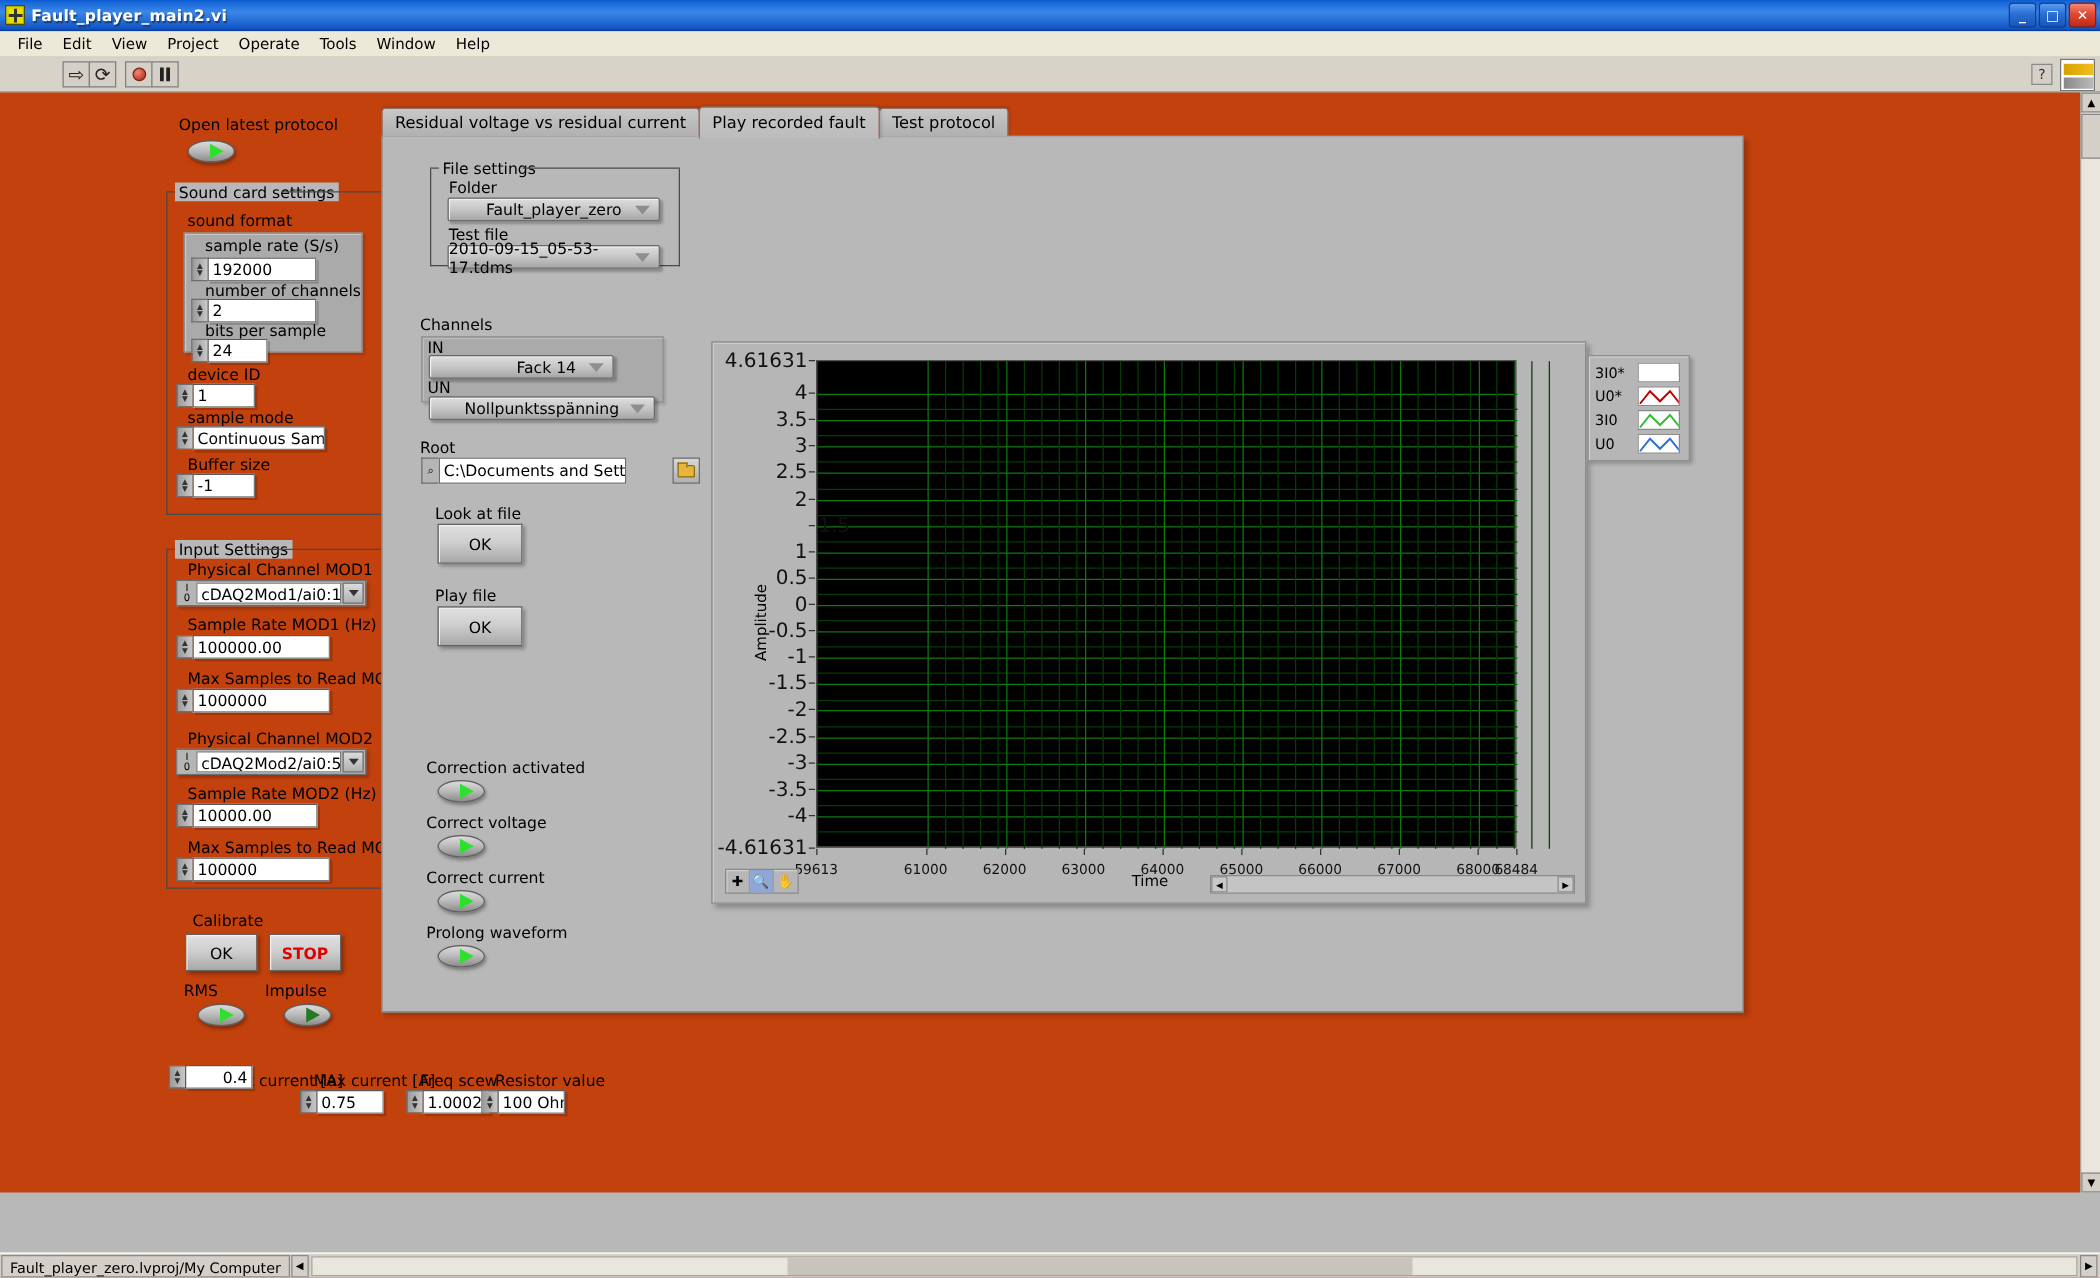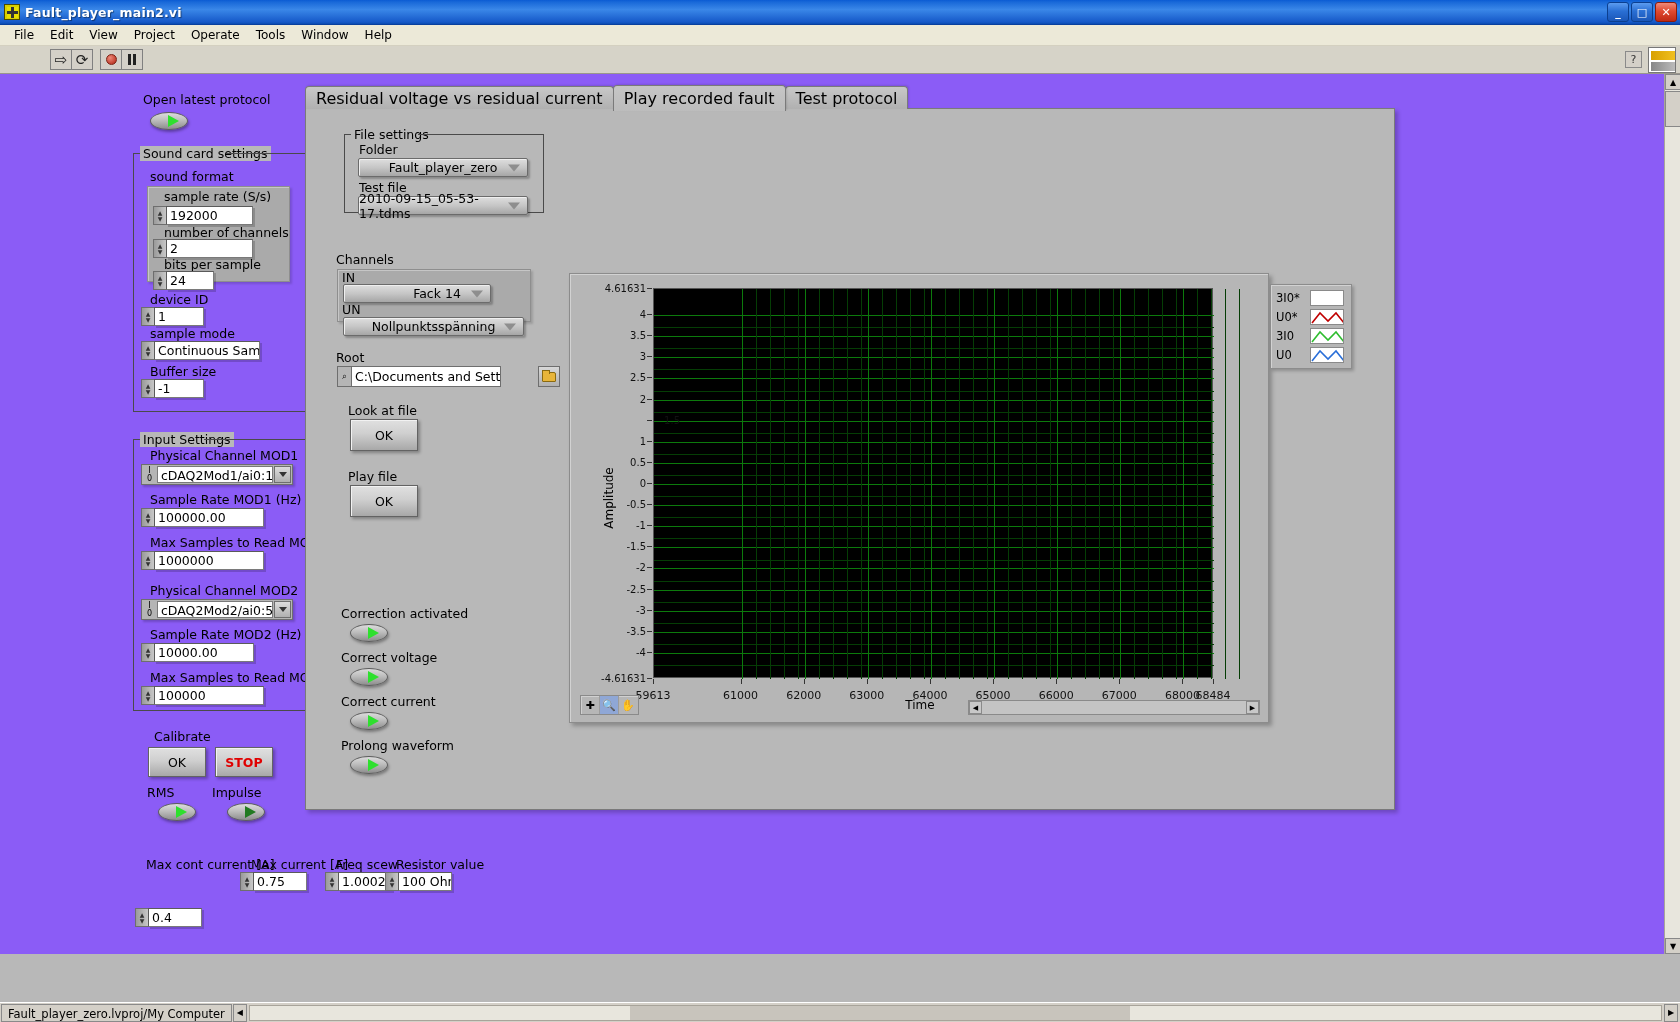--- a/index.html
+++ b/index.html
@@ -150,21 +150,21 @@
   }
   .status-end {
     width: 14px; height: 18px; border: 1px solid #8a8a8a; background: #d4d0c8;
     display: flex; align-items: center; justify-content: center; font-size: 8px;
     margin-right: 2px;
   }
 
   
   .canvas {
     position: absolute; left: 0; top: 74px; width: 1664px; height: 880px;
-    background: #8b5cf6; overflow: hidden;
+    background: #c2410c; overflow: hidden;
   }
 
   
   .lbl { font-size: 12.5px; color: #000; white-space: nowrap; }
   .num-box {
     display: flex; align-items: stretch;
   }
   .spinner {
     width: 13px; height: 19px;
     background: linear-gradient(to right,#9a9a9a,#c8c8c8);
@@ -304,21 +304,21 @@
     background: #b8b8b8;
     border: 1px solid #7a7a7a;
     box-shadow: 3px 3px 4px rgba(0,0,0,0.22);
   }
   .tabrow { position: absolute; left: -1px; top: -24px; display: flex; align-items: flex-end; }
   .tab {
     height: 23px; padding: 0 10px;
     background: linear-gradient(to bottom,#c8c8c8,#b0b0b0);
     border: 1px solid #7a7a7a; border-bottom: none;
     border-radius: 4px 4px 0 0;
-    font-size: 16px; color: #000;
+    font-size: 13px; color: #000;
     display: flex; align-items: center;
     margin-right: -1px;
     box-shadow: 1px -1px 2px rgba(0,0,0,0.12);
   }
   .tab.active {
     height: 26px; margin-bottom: -2px;
     background: linear-gradient(to bottom,#c6c6c6,#bcbcbc);
     z-index: 3; position: relative;
   }
 
@@ -331,21 +331,21 @@
   }
   .plot {
     position: absolute; left: 83px; top: 14px; width: 560px; height: 390px;
     background: #000;
     border: 1px solid #555;
   }
   .plot .gridv, .plot .gridh { position: absolute; background: #0c7a0c; }
   .plot .gridv.minor, .plot .gridh.minor { background: #053d05; }
   .ytick {
     position: absolute; right: 0; text-align: right;
-    font-size: 10px; color: #111; white-space: nowrap;
+    font-size: 16px; color: #111; white-space: nowrap;
     transform: translateY(-50%);
     margin-left: 32px;
   }
   .ytickmark { position: absolute; width: 5px; height: 1px; background: #333; }
   .xtick {
     position: absolute; top: 10px; font-size: 11px; color: #111;
     transform: translateX(-50%); white-space: nowrap;
   }
   .xtickmark { position: absolute; top: 0; width: 1px; height: 5px; background: #333; }
   .ylabel {
@@ -584,21 +584,21 @@
     <div class="btn" style="position:absolute; left:148px; top:673px; width:58px; height:30px;">OK</div>
     <div class="btn stop" style="position:absolute; left:215px; top:673px; width:58px; height:30px;">STOP</div>
 
     <div style="position:absolute; left:147px; top:711px;" class="lbl">RMS</div>
     <div class="toggle" style="position:absolute; left:158px; top:729px;"></div>
 
     <div style="position:absolute; left:212px; top:711px;" class="lbl">Impulse</div>
     <div class="toggle dark" style="position:absolute; left:227px; top:729px;"></div>
 
     <div style="position:absolute; left:146px; top:783px;" class="lbl">Max cont current [A]</div>
-    <div class="num-box" style="position:absolute; left:135px; top:834px;">
+    <div class="num-box" style="position:absolute; left:135px; top:778px;text-align:right;">
       <div class="spinner">
           <i>▲</i>
           <i>▼</i>
         </div>
       <div class="field fieldshadow" style="width:54px;">0.4</div>
     </div>
 
     <div style="position:absolute; left:251px; top:783px;" class="lbl">Max current [A]</div>
     <div class="num-box" style="position:absolute; left:240px; top:798px;">
       <div class="spinner">

